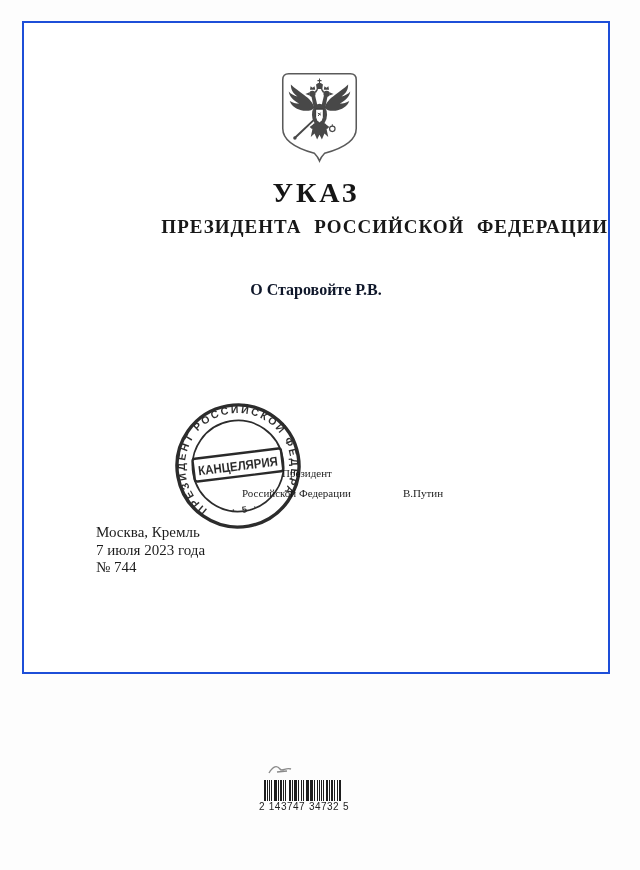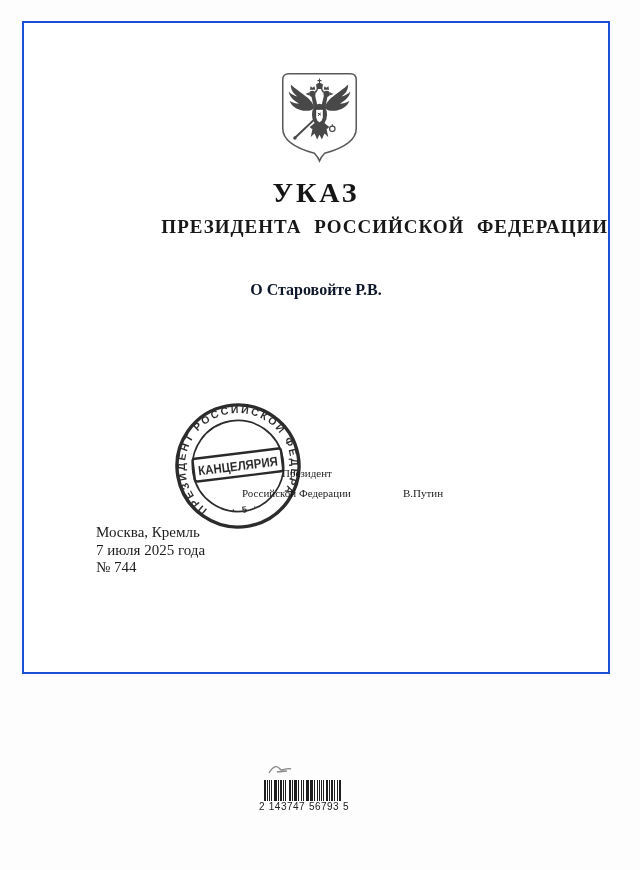--- a/index.html
+++ b/index.html
@@ -145,21 +145,21 @@
           <g transform="rotate(3 70 70)">
             <rect x="25.5" y="57.5" width="89" height="23" rx="2.5" fill="#ffffff" stroke="#141414" stroke-width="2.4"></rect>
             <text x="70" y="74.5" text-anchor="middle" textLength="80" lengthAdjust="spacingAndGlyphs" class="stamp-center-text">КАНЦЕЛЯРИЯ</text>
           </g>
         </g>
       </svg>
     </div>
 
     <div class="abs footer-block">
       <div>Москва, Кремль</div>
-      <div>7 июля 2025 года</div>
+      <div>7 июля 2023 года</div>
       <div>№ 744</div>
     </div>
 
     <div class="abs squiggle">
       <svg width="30" height="14" viewBox="0 0 30 14">
         <path d="M2,10 C6,3 10,2 13,6 C15,9 19,4 24,6 M10,9 L20,8" fill="none" stroke="#8a8a8a" stroke-width="1.4"></path>
       </svg>
     </div>
     <div class="abs barcode-bars">
         <div class="bar" style="width: 1.86px;"></div>
@@ -219,18 +219,18 @@
         <div class="bar" style="width: 0.93px;"></div>
         <div style="width: 1.86px;"></div>
         <div class="bar" style="width: 0.93px;"></div>
         <div style="width: 0.93px;"></div>
         <div class="bar" style="width: 1.86px;"></div>
         <div style="width: 0.93px;"></div>
       </div>
     <div class="abs barcode-digits">
       <span>2</span>
       <span>143747</span>
-      <span>56793</span>
+      <span>34732</span>
       <span>5</span>
     </div>
 
   </div>
 </div>
 
 </body></html>

